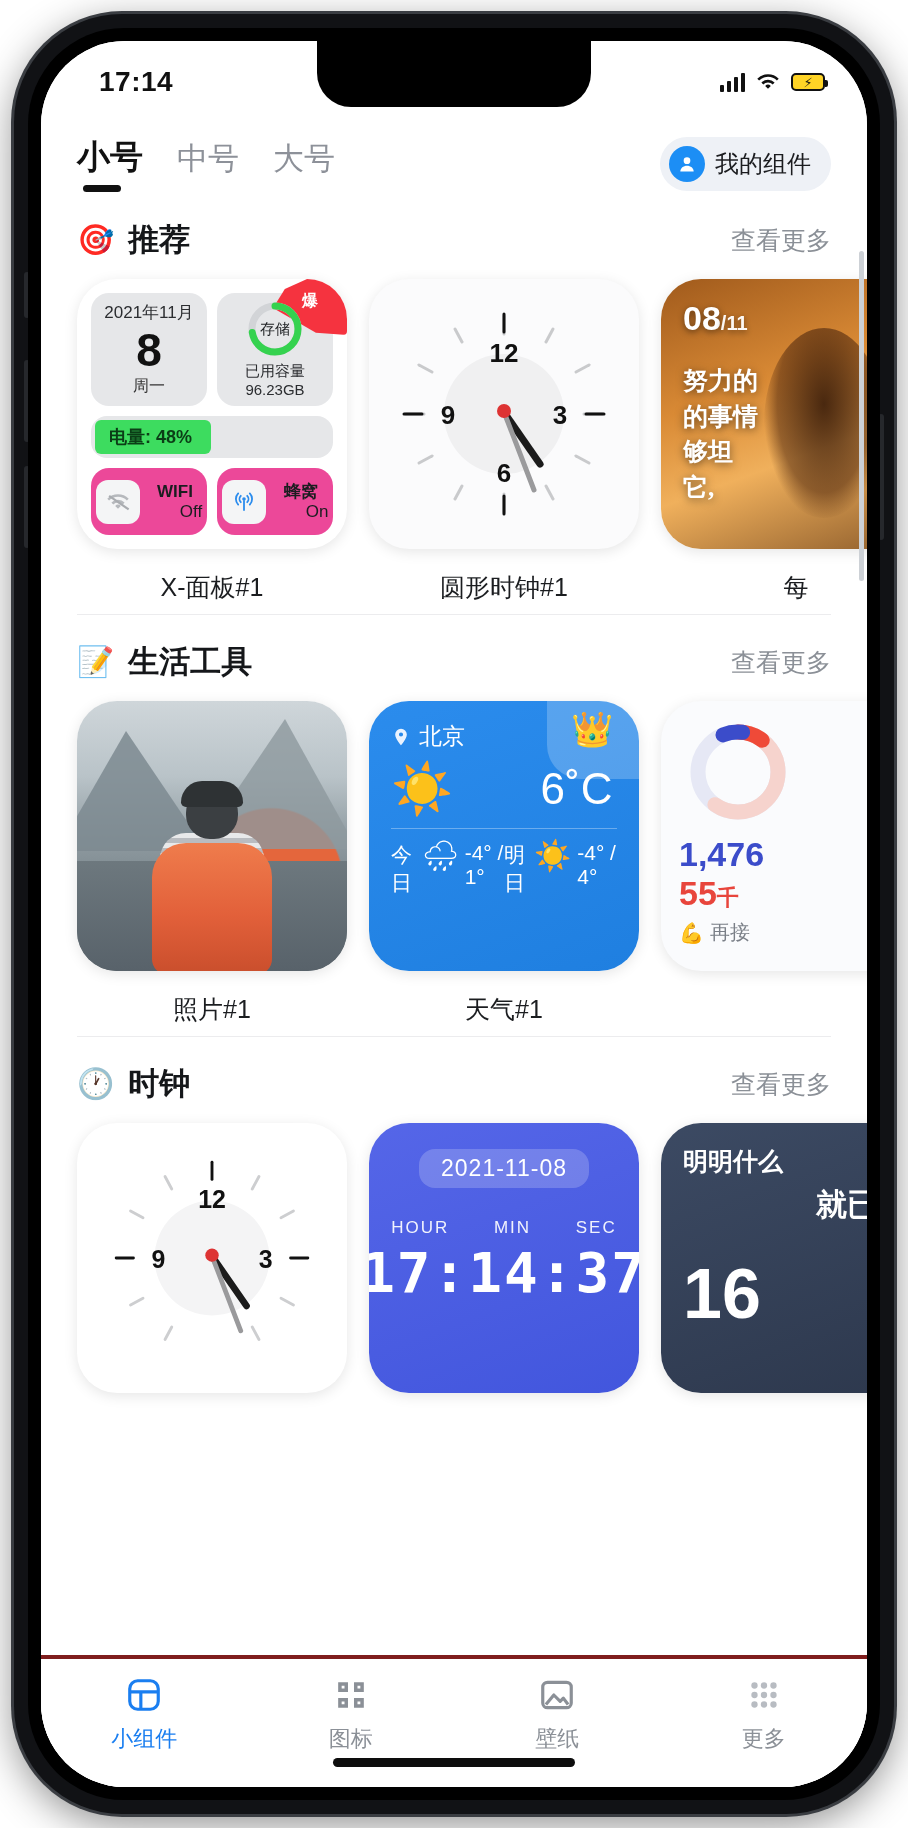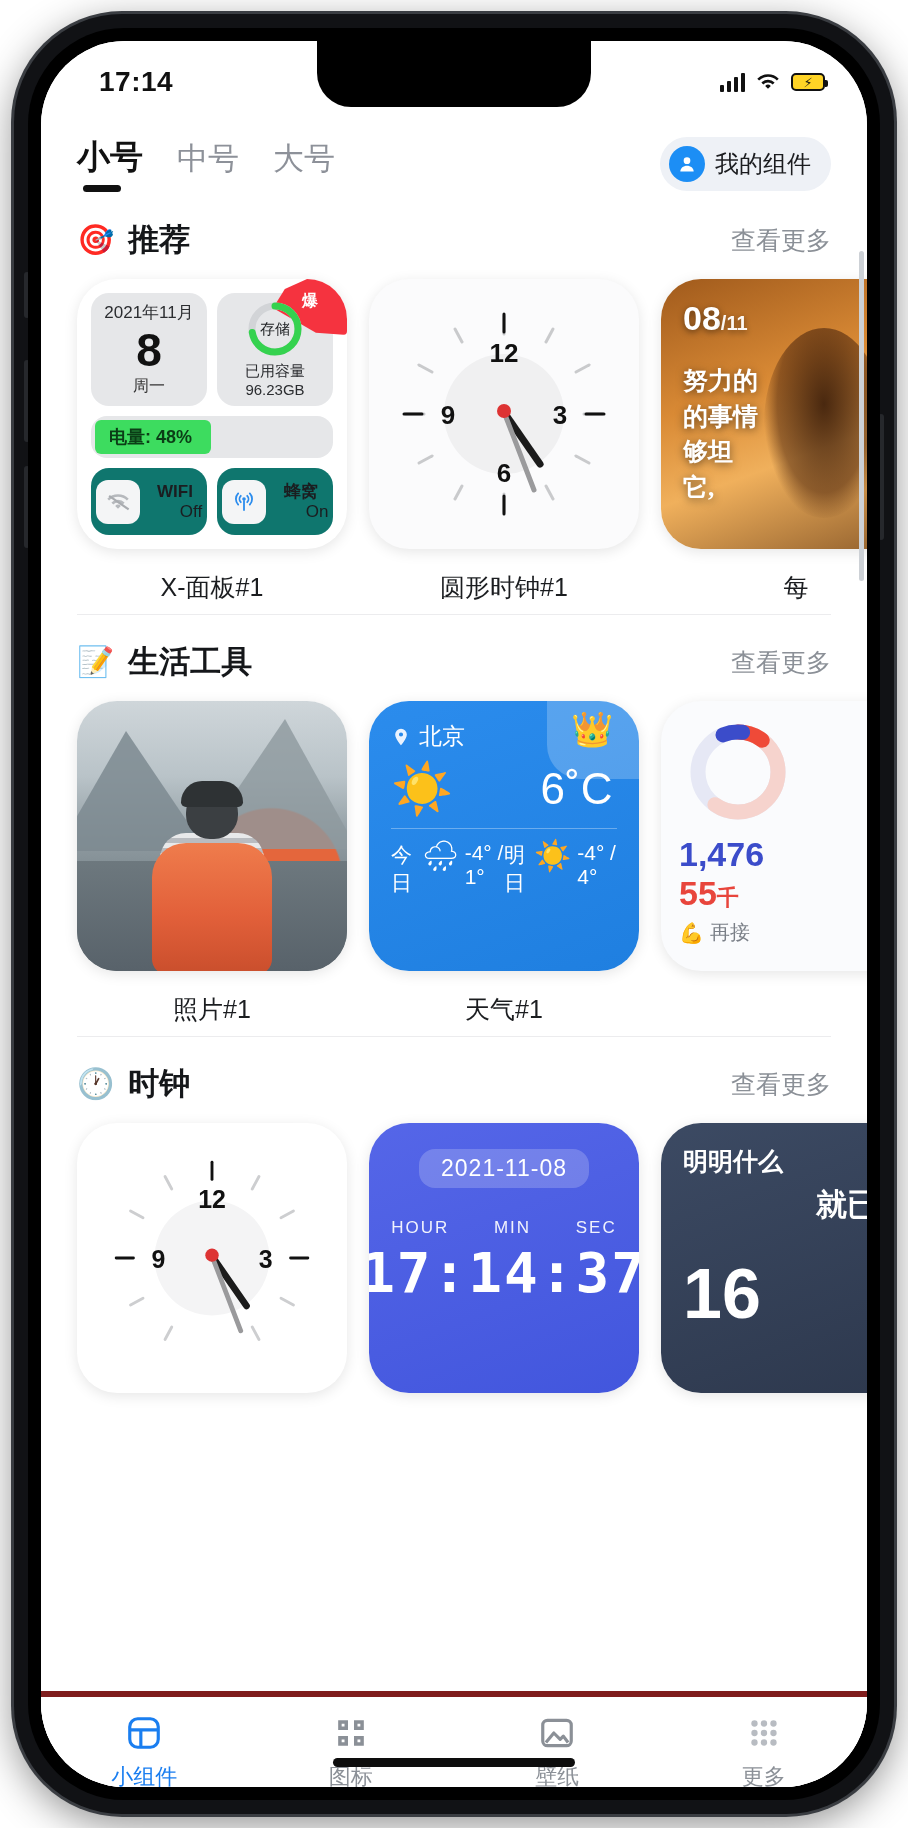--- a/index.html
+++ b/index.html
@@ -169,21 +169,21 @@
     height: 46px; background: #e6e7e9; border-radius: 16px; position: relative; overflow: hidden;
   }
   .xp-batt .fill {
     position: absolute; left: 4px; top: 4px; bottom: 4px; width: 48%;
     background: #3ddc5f; border-radius: 6px;
     display: flex; align-items: center; padding-left: 14px;
   }
   .xp-batt .fill span { font-size: 18px; font-weight: 700; color: #0b3d16; }
   .xp-bottom { display: flex; gap: 10px; height: 72px; }
   .xp-tile {
-    flex: 1; background: #0f766e; border-radius: 18px;
+    flex: 1; background: #ec4899; border-radius: 18px;
     display: flex; align-items: center; justify-content: center; gap: 8px;
   }
   .xp-ic {
     width: 44px; height: 44px; background: #f4f5f6; border-radius: 12px;
     display: flex; align-items: center; justify-content: center;
   }
   .xp-tile .lbl { display: flex; flex-direction: column; align-items: center; line-height: 1.15; }
   .xp-tile .lbl b { font-size: 17px; font-weight: 600; color: #1b1d20; }
   .xp-tile .lbl i { font-size: 17px; font-style: normal; color: #1b1d20; margin-left: 32px; }
 
@@ -262,22 +262,22 @@
   .digital .tm { font-size: 56px; font-weight: 700; margin-top: 2px; letter-spacing: 2px; font-family: "DejaVu Sans Mono", monospace; }
 
   
   .darkcard { background: linear-gradient(160deg,#3c4a63 0%, #2d384d 100%); color:#fff; padding: 22px; }
   .darkcard .l1 { font-size: 25px; font-weight: 600; }
   .darkcard .l2 { font-size: 31px; font-weight: 800; margin-top: 6px; text-align: right; }
   .darkcard .big { font-size: 70px; font-weight: 800; margin-top: 28px; }
 
   
   .tabbar {
-    position: absolute; left: 0; right: 0; bottom: 0; height: 96px;
-    background: #fff; border-top: 6px solid #7f1d1d;
+    position: absolute; left: 0; right: 0; bottom: 0; height: 132px;
+    background: #fff; border-top: 4px solid #7f1d1d;
     display: flex; align-items: flex-start; padding-top: 16px;
     z-index: 35;
   }
   .tabitem { flex:1; display:flex; flex-direction:column; align-items:center; gap:9px; cursor:pointer; }
   .tabitem .ticon { width: 40px; height: 40px; display:flex; align-items:center; justify-content:center; }
   .tabitem .tlbl { font-size: 22px; color:#8b9097; }
   .tabitem.active .tlbl { color:#1a7ef0; }
   .tabitem svg { width: 38px; height: 38px; }
 </style>
 </head>

